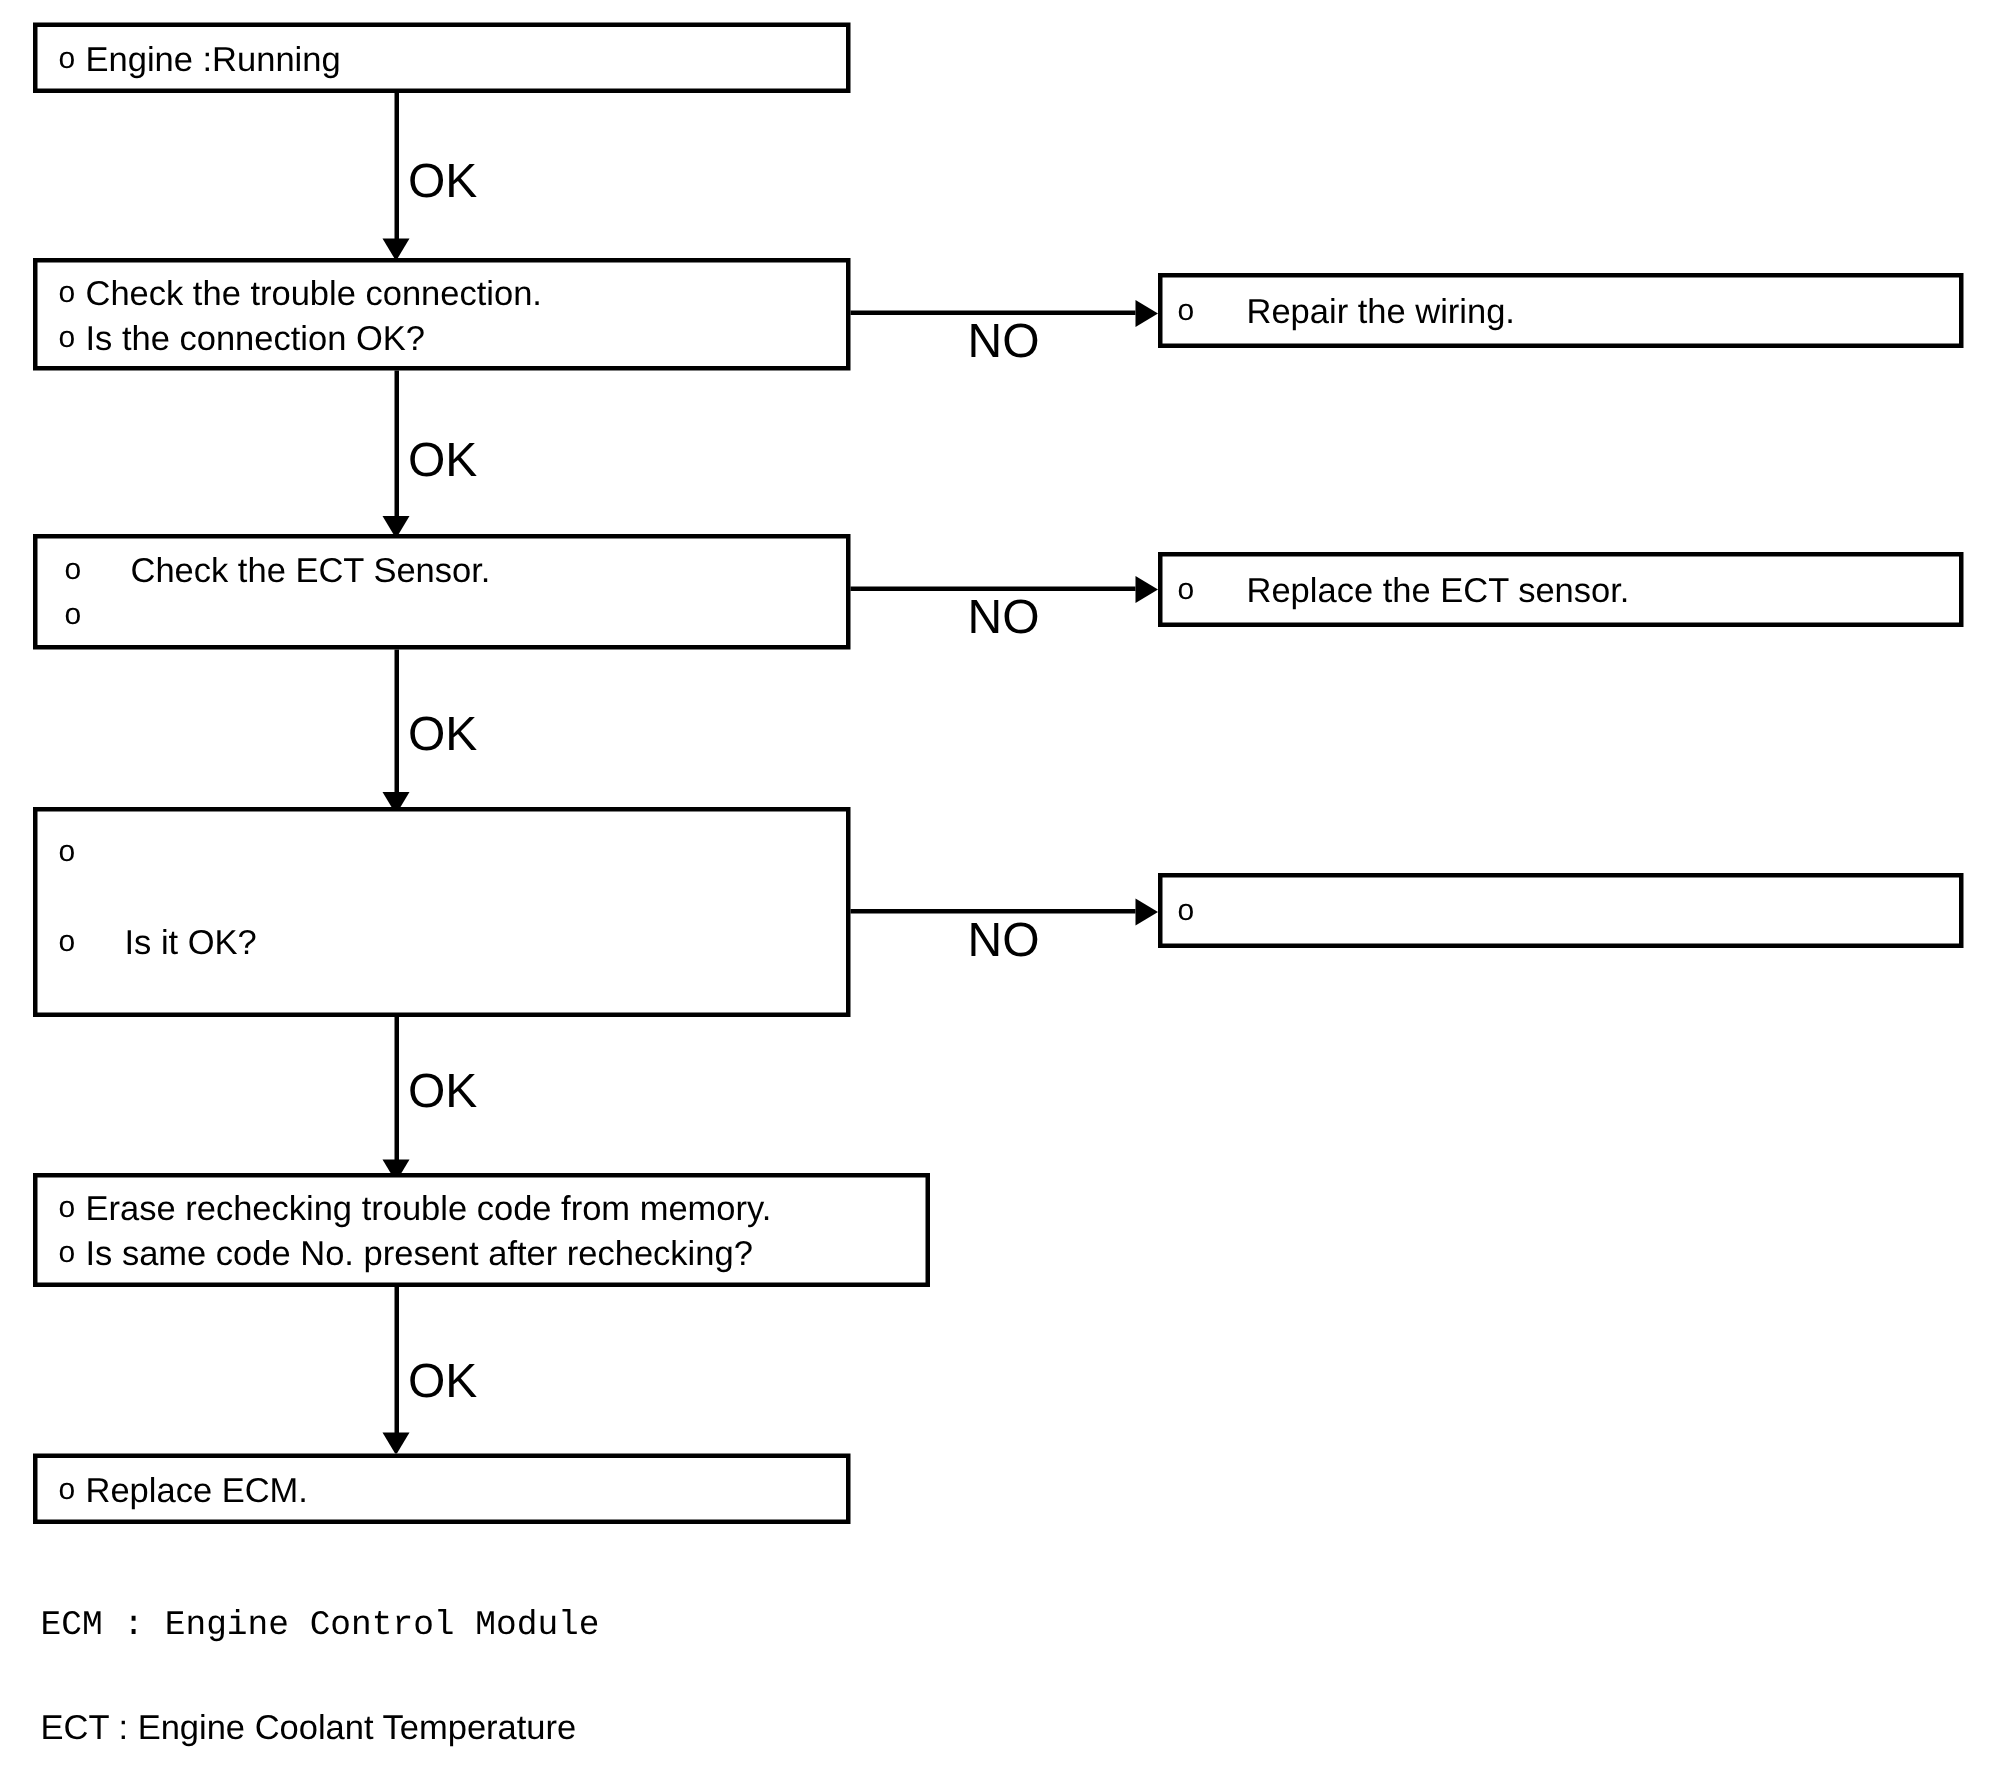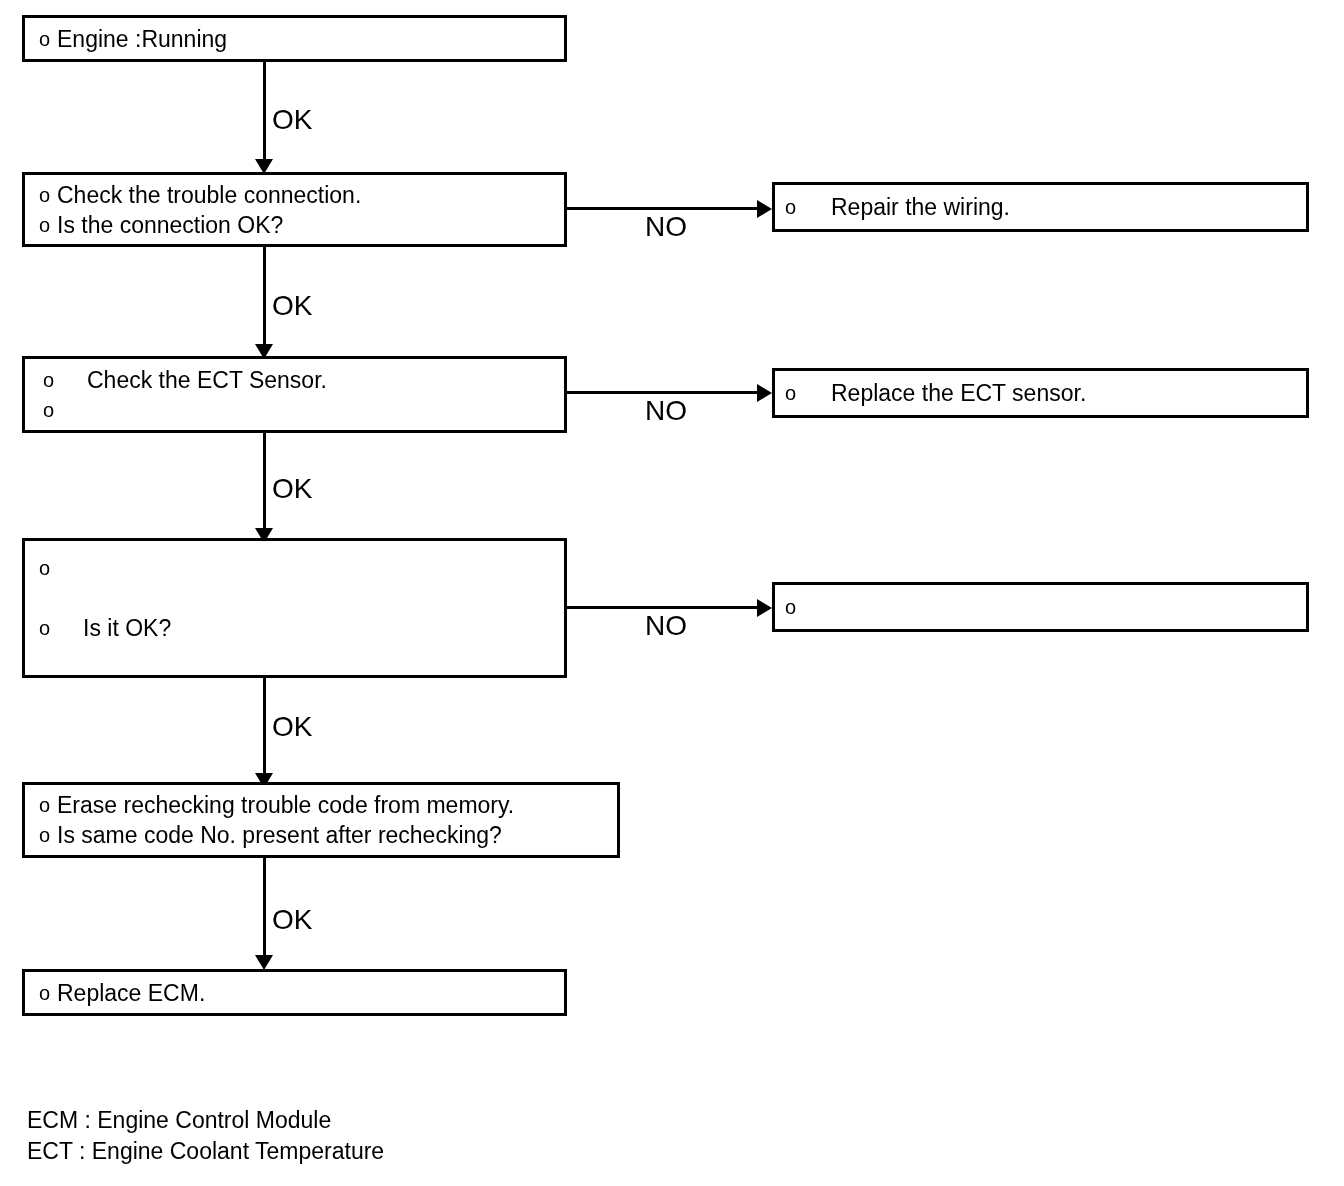--- a/index.html
+++ b/index.html
@@ -76,21 +76,21 @@
   .arrow-right {
     position: absolute;
     width: 0;
     height: 0;
     border-top: 9px solid transparent;
     border-bottom: 9px solid transparent;
     border-left: 15px solid #000000;
   }
   .edge-label {
     position: absolute;
-    font-size: 28px;
+    font-size: 32px;
     line-height: 28px;
     white-space: nowrap;
   }
   .legend {
     position: absolute;
     font-size: 23px;
     line-height: 31px;
     white-space: pre;
   }
 </style>
@@ -219,16 +219,16 @@
 
   <div class="node" style="left:22px; top:969px; width:545px; height:47px;">
     <div class="node-body">
       <div class="line-row">
         <span class="bullet">o</span>
         <span class="ltext">Replace ECM.</span>
       </div>
     </div>
   </div>
 
-  <div class="legend" style="left:27px; top:1105px;">ECM : Engine Control Module</div>
+  <div class="legend" style="left:27px; top:1068px;font-family:Liberation Mono, monospace;">ECM : Engine Control Module</div>
   <div class="legend" style="left:27px; top:1136px;text-align:center;">ECT : Engine Coolant Temperature</div>
 
 </div>
 
 </body></html>

